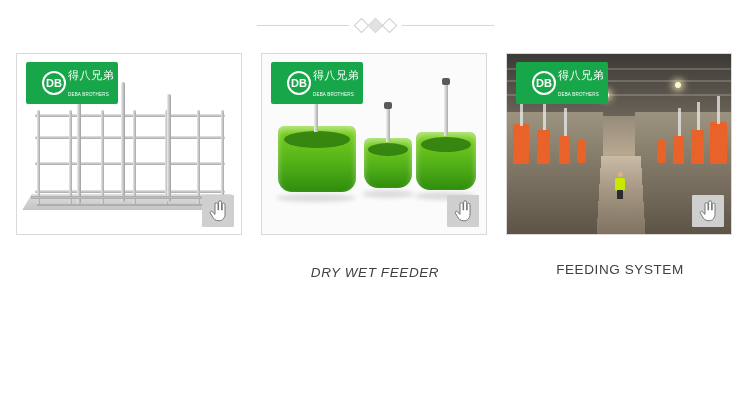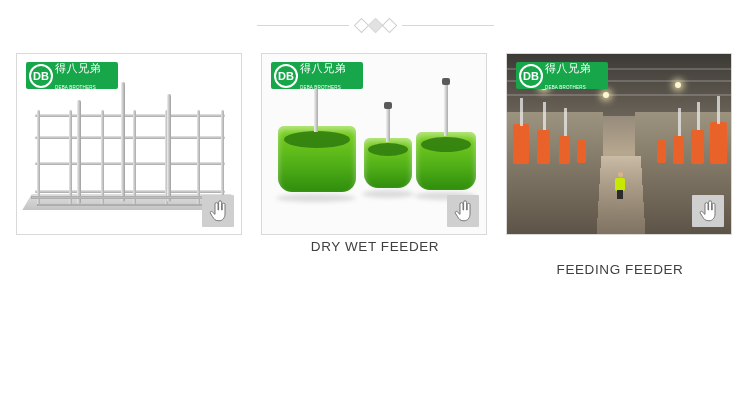--- a/index.html
+++ b/index.html
@@ -74,26 +74,26 @@
     border: 1px solid #d9d9d9;
     background: #ffffff;
     overflow: hidden;
     box-sizing: border-box;
   }
   .logo {
     position: absolute;
     left: 9px;
     top: 8px;
     width: 92px;
-    height: 27px;
+    height: 42px;
     background: #17a74a;
     border-radius: 2px;
     display: flex;
     align-items: center;
-    padding-left: 3px;
+    padding-left: 16px;
     box-sizing: border-box;
     z-index: 5;
   }
   .logo .mark {
     width: 24px;
     height: 24px;
     border-radius: 50%;
     border: 2px solid #ffffff;
     color: #ffffff;
     font-size: 11px;
@@ -286,21 +286,21 @@
   .hand-badge svg { display: block; }
 
   .caption {
     text-align: center;
     font-size: 13.5px;
     color: #404040;
     letter-spacing: .6px;
     margin-top: 21px;
     font-family: "Liberation Sans", sans-serif;
   }
-  .card:nth-child(2) .caption { margin-top: 4px; }
+  .card:nth-child(2) .caption { margin-top: 30px; font-style: italic; }
   .card:nth-child(3) .caption { margin-top: 27px; }
 </style>
 </head>
 <body>
 
 <div class="page">
 
 
   <div class="divider">
     <span class="line"></span>
@@ -435,17 +435,17 @@
             <span class="cn">得八兄弟</span><br>
             <span class="en">DEBA BROTHERS</span>
           </span>
         </div>
         <div class="hand-badge">
           <svg width="20" height="22" viewBox="0 0 20 22" aria-hidden="true">
             <path d="M7 13V4.2a1.5 1.5 0 0 1 3 0V10h.6V2.3a1.5 1.5 0 0 1 3 0V10h.6V4.6a1.4 1.4 0 0 1 2.8 0v9.2c0 4-2.3 7-6.1 7-3.4 0-5-1.6-6.4-4.2L2.3 13c-.6-1.1.9-2.3 1.9-1.3L7 14.4z" fill="#ffffff" stroke="#6b6b6b" stroke-width="0.9"></path>
           </svg>
         </div>
       </div>
-      <div class="caption">FEEDING FEEDER</div>
+      <div class="caption">FEEDING SYSTEM</div>
     </div>
 
   </div>
 </div>
 
 </body></html>

